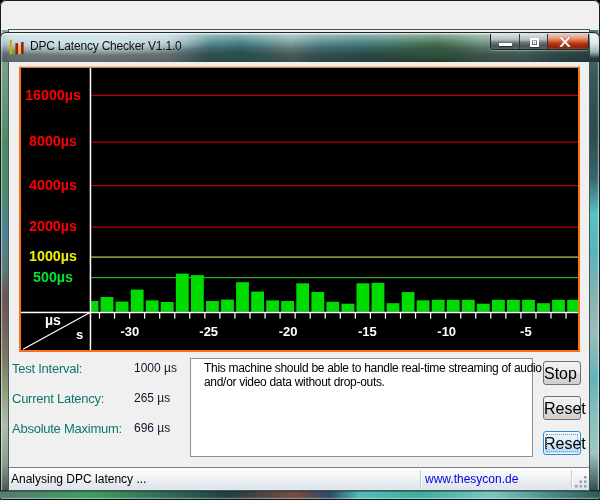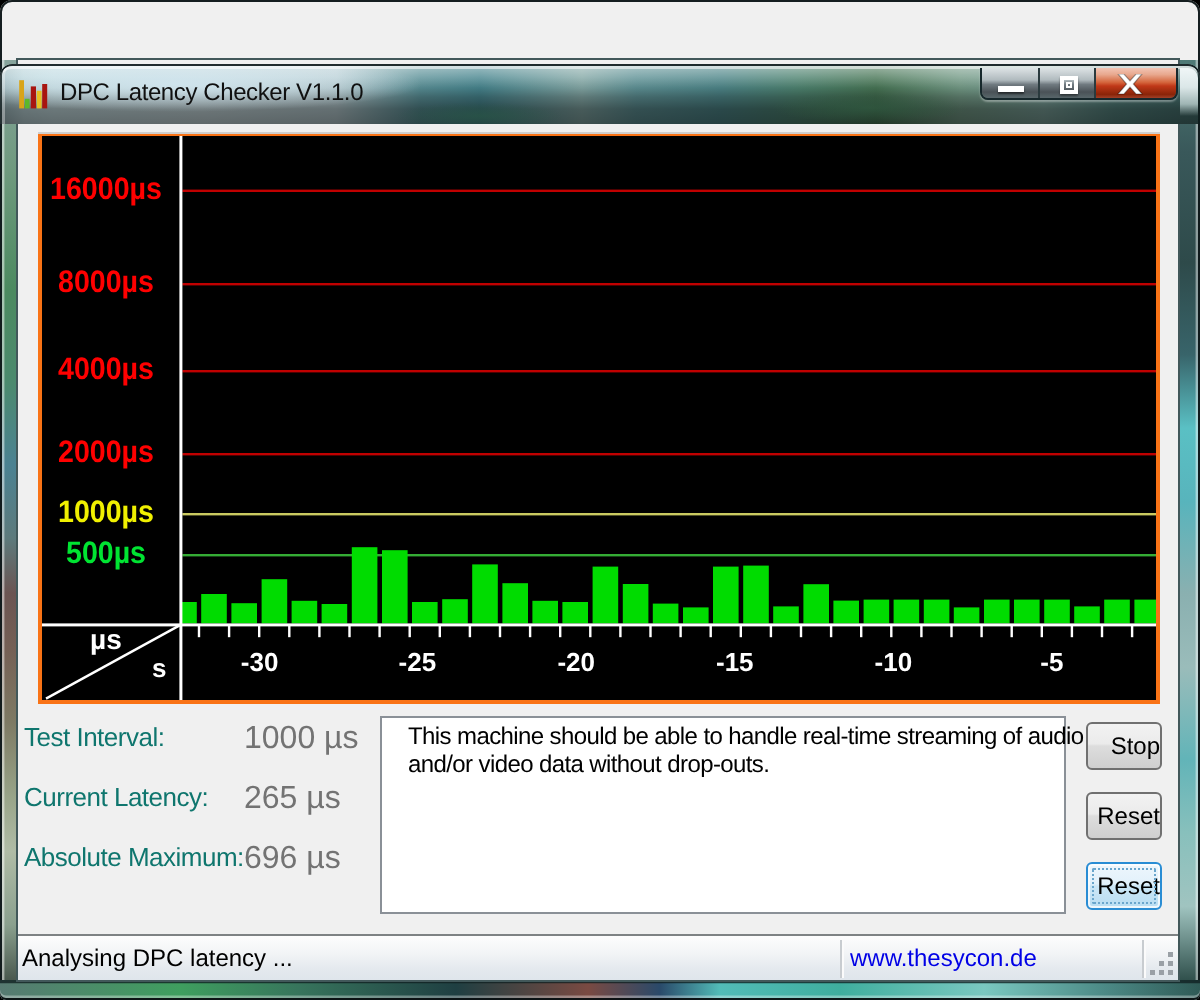--- a/index.html
+++ b/index.html
@@ -44,26 +44,26 @@
  background:linear-gradient(180deg,#ffffff 0%,#f6f7fa 60%,#e9edf4 90%,#e4e9f2 100%);border-bottom:1px solid #dde2ec;
  font-size:12px;color:#000}
 #menubar span{position:absolute;top:4px}
 #mfile{left:9px}#minfo{left:43px}
 #menubar u{text-decoration:underline;text-underline-offset:1.5px}
 #chartpanel{position:absolute;left:10px;top:36px;width:561px;height:286px;background:#f97316;
  box-shadow:inset 0 1px 0 #cfcfcf}
 #chartblack{position:absolute;left:2px;top:2px;width:557px;height:282px;background:#000}
 
 .lbl{position:absolute;left:3px;font-size:13px;letter-spacing:-0.25px;color:#0f766e}
-.val{position:absolute;left:113px;font-size:16px;color:#737373}
+.val{position:absolute;left:125px;font-size:12px;color:#0f172a}
 #textbox{position:absolute;left:181px;top:328px;width:343px;height:99px;background:#fff;border:1px solid #8a9097;
  font-size:12px;letter-spacing:-0.3px;line-height:14px;padding:2px 13px;color:#000;white-space:nowrap}
 .btn{position:absolute;left:534px;width:38px;height:24px;border:1px solid #707070;border-radius:3px;
  background:linear-gradient(180deg,#f2f2f2 0%,#ebebeb 45%,#dddddd 50%,#cfcfcf 100%);
- font-size:12px;color:#000;text-align:right;line-height:23px}
+ font-size:16px;color:#000;text-align:left;line-height:23px}
 #btnexit{border-color:#2a8dd4;background:linear-gradient(180deg,#eef6fc 0%,#e2f1fb 45%,#cbe6f6 50%,#b8ddf2 100%);
  box-shadow:inset 0 0 0 1px rgba(255,255,255,0.75)}
 #btnexit::after{content:"";position:absolute;left:2px;top:2px;right:2px;bottom:2px;border:1px dotted #6aa6cc;border-radius:1px}
 
 #statusbar{position:absolute;left:0;top:437px;width:580px;height:23px;border-top:1px solid #7e8284;
  background:linear-gradient(180deg,#fdfdfd 0%,#f2f4f6 40%,#e4e9ee 75%,#dfe5eb 100%);font-size:12px;color:#000}
 #stext{position:absolute;left:2px;top:4px}
 .sep{position:absolute;top:2px;width:1px;height:19px;background:#c8ccd0;box-shadow:1px 0 0 #fbfbfb}
 #slink{position:absolute;left:416px;top:4px;color:#0000e6;}
 #grip{position:absolute;right:1px;bottom:1px;width:13px;height:13px}

